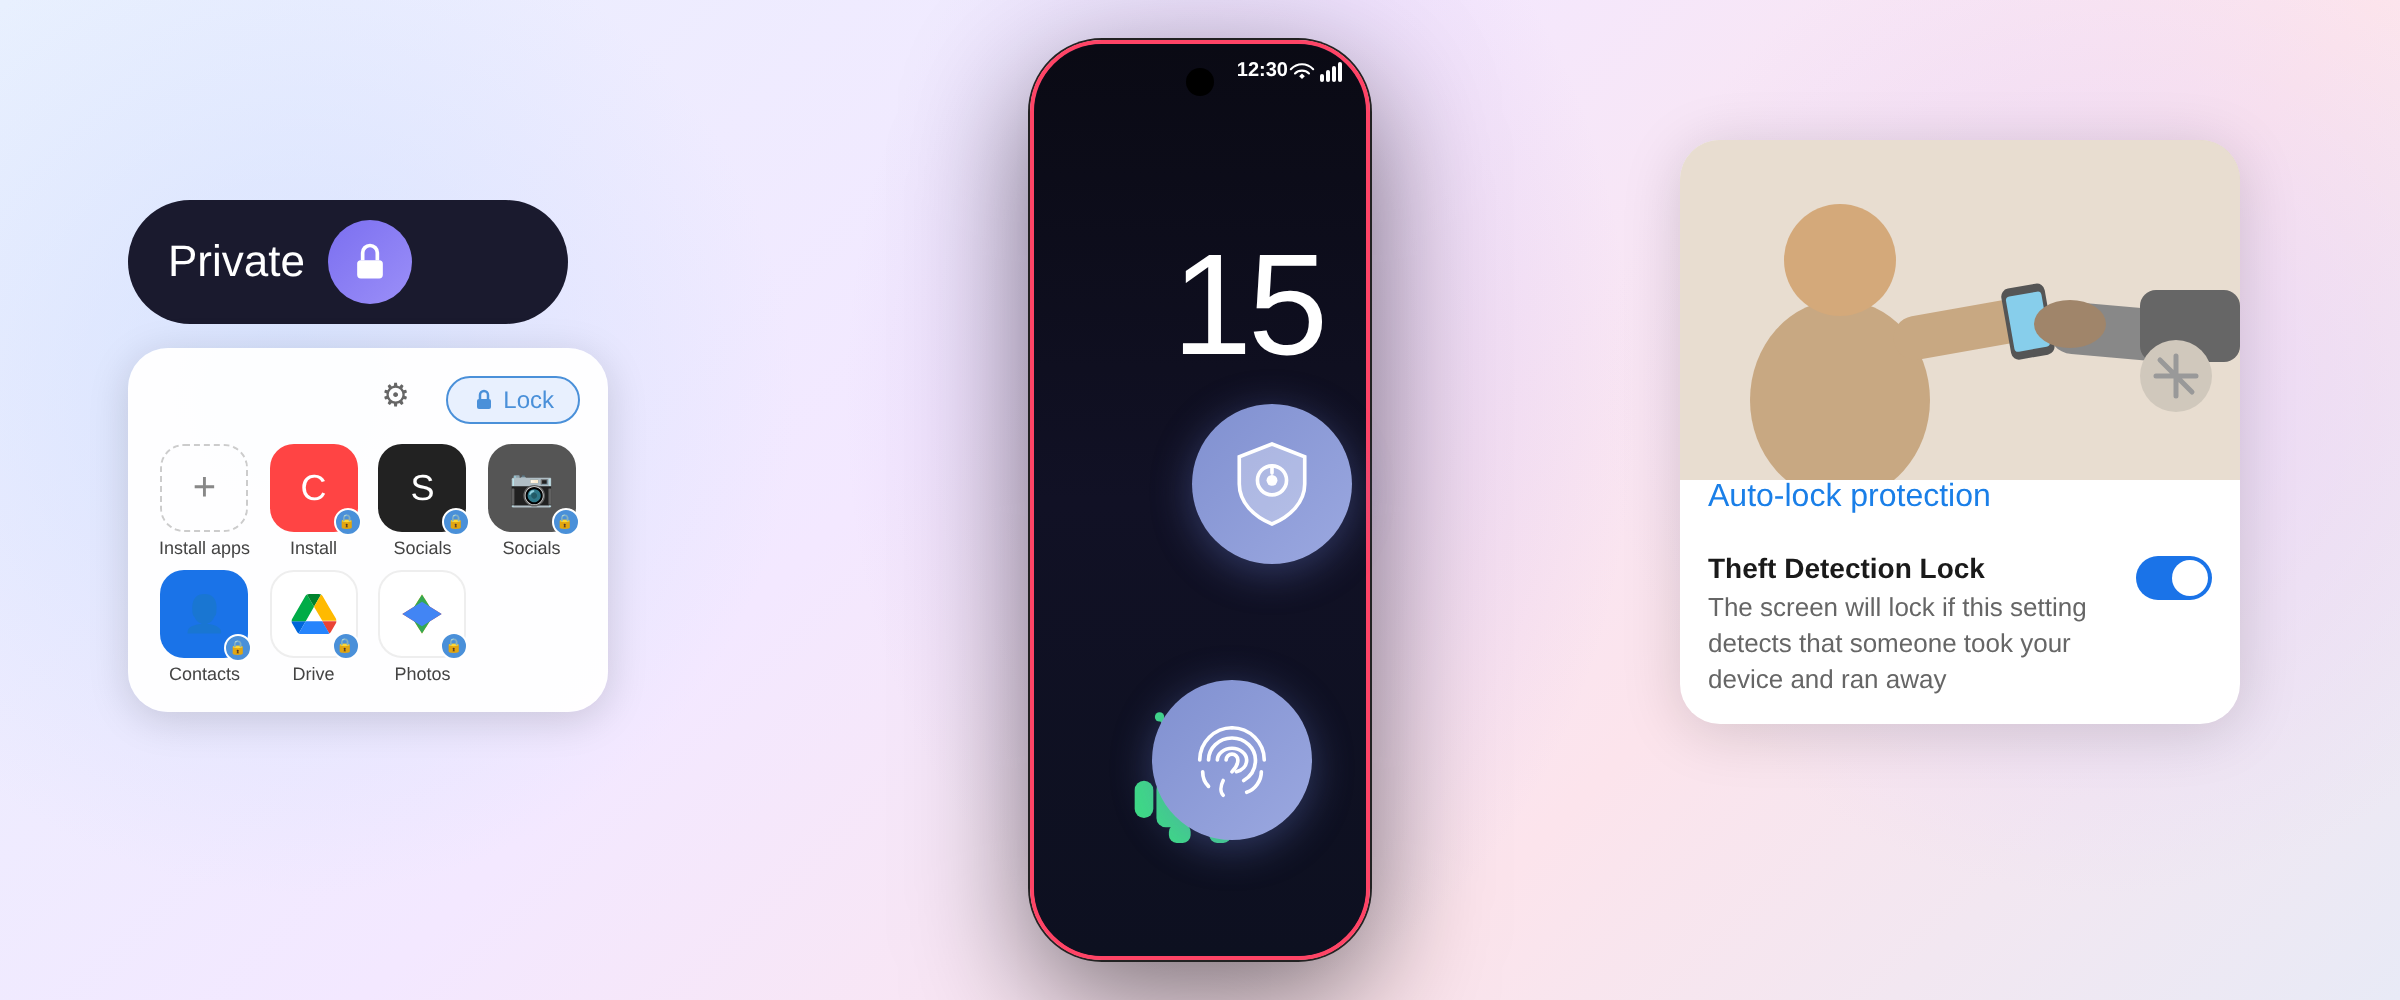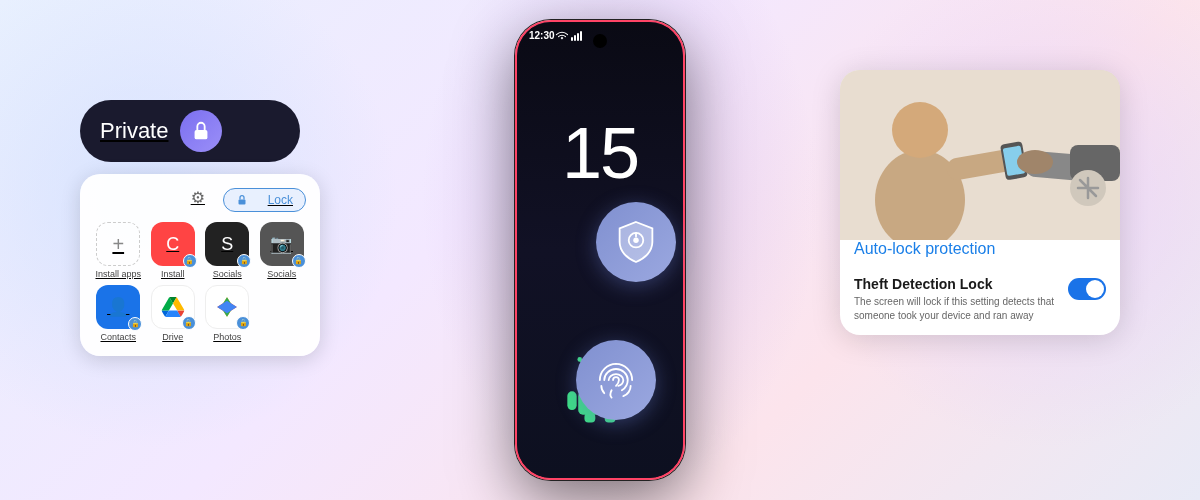--- a/index.html
+++ b/index.html
@@ -76,21 +76,21 @@
       border-radius: 50%;
       z-index: 20;
     }
 
     .phone-status-bar {
       position: absolute;
       top: 8px;
       left: 12px;
       right: 12px;
       display: flex;
-      justify-content: flex-start;
+      justify-content: flex-end;
       align-items: center;
       z-index: 15;
     }
 
     .status-time {
       font-size: 10px;
       color: white;
       font-weight: 600;
     }
 
@@ -114,29 +114,29 @@
 
     .phone-time-large {
       position: absolute;
       top: 90px;
       width: 100%;
       text-align: center;
       font-size: 72px;
       font-weight: 300;
       color: white;
       letter-spacing: -2px;
+      margin-left: 24px;
     }
 
     
     .private-panel {
       position: absolute;
-      left: 80px;
+      left: 64px;
       top: 100px;
       z-index: 20;
-      text-decoration: underline;
     }
 
     .private-badge {
       background: #1a1a2e;
       border-radius: 40px;
       padding: 10px 20px 10px 20px;
       display: flex;
       align-items: center;
       gap: 12px;
       margin-bottom: 12px;
@@ -185,21 +185,21 @@
 
     .lock-btn {
       background: #e8f0fe;
       border: 1px solid #4a90d9;
       border-radius: 20px;
       padding: 4px 12px;
       font-size: 12px;
       color: #4a90d9;
       display: flex;
       align-items: center;
-      gap: 20px;
+      gap: 4px;
     }
 
     .apps-grid {
       display: grid;
       grid-template-columns: repeat(4, 1fr);
       gap: 6px;
     }
 
     .app-item {
       display: flex;
@@ -331,21 +331,21 @@
     }
 
     .theft-feature-title {
       font-size: 14px;
       font-weight: 600;
       color: #1a1a1a;
       margin-bottom: 3px;
     }
 
     .theft-feature-desc {
-      font-size: 10px;
+      font-size: 13px;
       color: #666;
       line-height: 1.4;
     }
 
     .toggle-on {
       min-width: 38px;
       height: 22px;
       background: #1a73e8;
       border-radius: 11px;
       position: relative;

